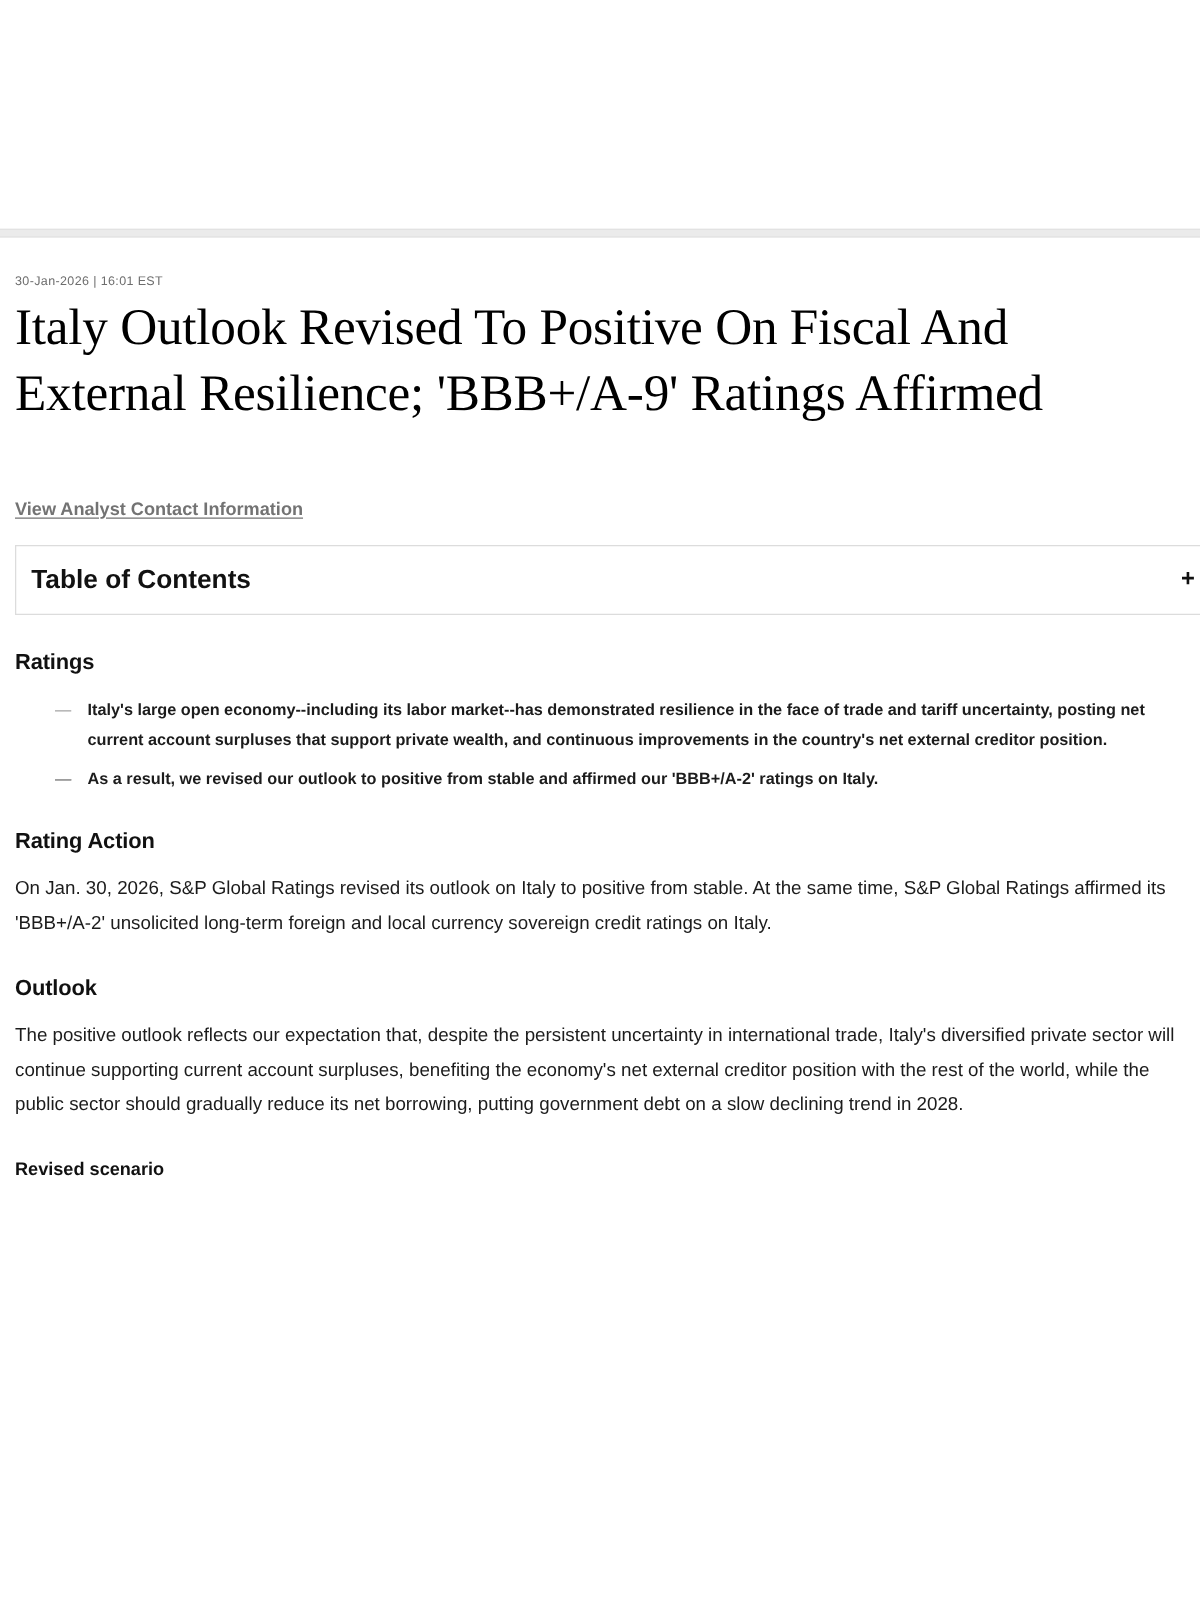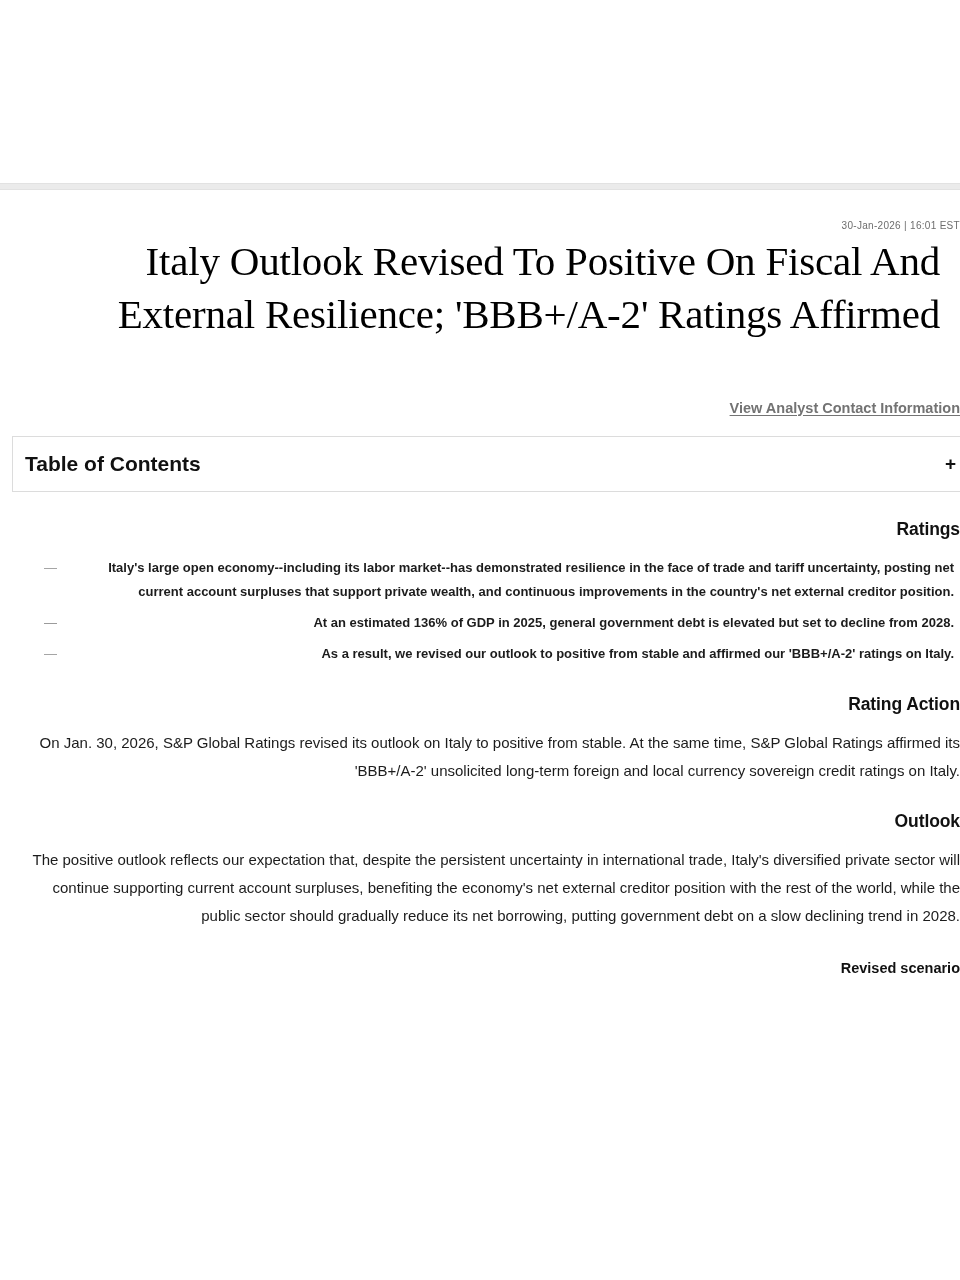--- a/index.html
+++ b/index.html
@@ -26,21 +26,20 @@
     background: #ebebeb;
     border-top: 1px solid #e2e2e2;
     border-bottom: 1px solid #e2e2e2;
     box-sizing: border-box;
   }
 
   
   .article {
     padding: 0 0 0 12px;
     box-sizing: border-box;
-    text-align: right;
   }
 
   .timestamp {
     font-size: 10px;
     color: #6d6d6d;
     letter-spacing: 0.3px;
     padding-top: 30px;
     padding-bottom: 4px;
     font-family: "Liberation Sans", sans-serif;
   }
@@ -146,42 +145,41 @@
 </head>
 <body>
 
 <div class="top-blank"></div>
 <div class="top-divider"></div>
 
 <div class="article">
 
   <div class="timestamp">30-Jan-2026 | 16:01 EST</div>
 
-  <h1 class="headline">Italy Outlook Revised To Positive On Fiscal And External Resilience; 'BBB+/A-2' Ratings Affirmed</h1>
+  <h1 class="headline">Italy Outlook Revised To Positive On Fiscal And External Resilience; 'BBB+/A-9' Ratings Affirmed</h1>
 
   <a class="analyst-link">View Analyst Contact Information</a>
 
   <div class="toc">
     <span class="toc-title">Table of Contents</span>
     <span class="toc-plus">+</span>
   </div>
 
   <h2 class="section-heading">Ratings</h2>
 
   <ul class="bullets">
     <li>
       <span class="dash">—</span>
       <span>Italy's large open economy--including its labor market--has demonstrated resilience in the face of trade and tariff uncertainty, posting net current account surpluses that support private wealth, and continuous improvements in the country's net external creditor position.</span>
     </li>
     <li>
       <span class="dash">—</span>
     </li>
     <li>
       <span class="dash">—</span>
-      <span>At an estimated 136% of GDP in 2025, general government debt is elevated but set to decline from 2028.</span>
     </li>
     <li>
       <span class="dash">—</span>
       <span>As a result, we revised our outlook to positive from stable and affirmed our 'BBB+/A-2' ratings on Italy.</span>
     </li>
   </ul>
 
   <h2 class="section-heading">Rating Action</h2>
   <p class="body-text">On Jan. 30, 2026, S&amp;P Global Ratings revised its outlook on Italy to positive from stable. At the same time, S&amp;P Global Ratings affirmed its 'BBB+/A-2' unsolicited long-term foreign and local currency sovereign credit ratings on Italy.</p>
 

